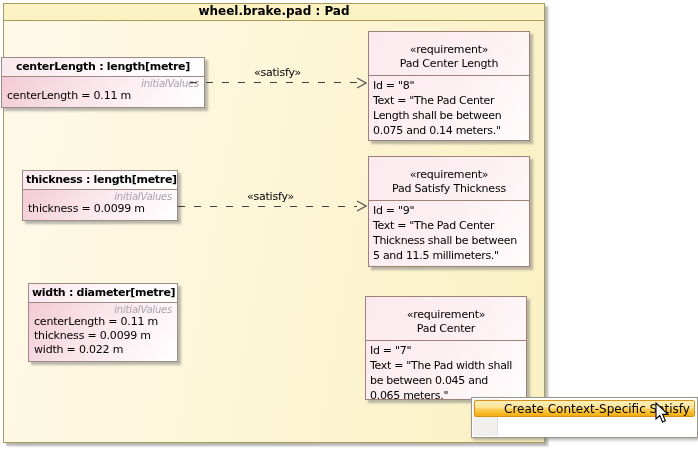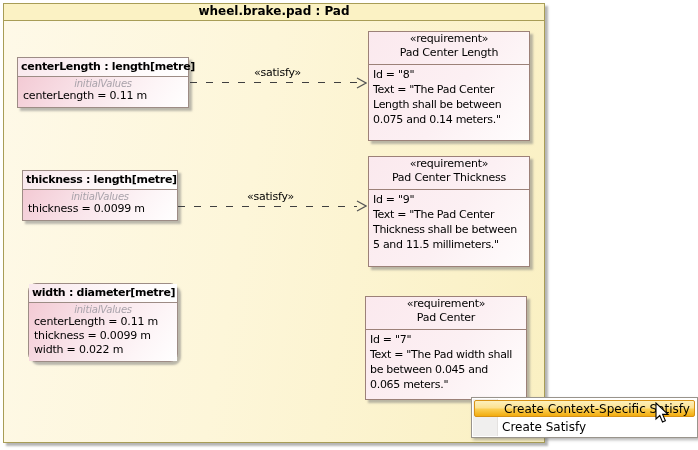--- a/index.html
+++ b/index.html
@@ -34,33 +34,33 @@
     border-bottom:1px solid #9d8c85; text-align:center;
     font-weight:bold; padding:2px 3px 3px;
     background:linear-gradient(115deg, #f9e8ed 0%, #fef9fa 60%, #ffffff 100%);
     white-space:nowrap; letter-spacing:-0.3px;
   }
   .part-body {
     padding:1px 5px 4px;
     background:linear-gradient(125deg, #f3cad4 0%, #f9e4ea 40%, #fdf5f7 75%, #ffffff 100%);
   }
   .init-values {
-    text-align:center; font-style:italic; color:#a8a2aa; font-size:10px;
+    text-align:right; font-style:italic; color:#a8a2aa; font-size:10px;
     letter-spacing:-0.2px;
   }
   .part-line { line-height:14px; white-space:nowrap; letter-spacing:-0.2px; }
 
   
   .req-box {
     position:absolute; border:1px solid #9c8178;
     box-shadow:3px 3px 2px rgba(120,120,120,.5);
     background:linear-gradient(125deg, #fbe9ee 0%, #fcf0f3 55%, #fffdfd 100%);
   }
   .req-head {
-    border-bottom:1px solid #9c8178; text-align:center; padding:0 2px 4px;
+    border-bottom:1px solid #9c8178; text-align:center; padding:11px 2px 4px;
     line-height:14px;
   }
   .req-stereo { display:block; letter-spacing:-0.2px; }
   .req-name { display:block; font-weight:normal; letter-spacing:-0.2px; }
   .req-body {
     padding:2px 4px; line-height:15px; white-space:pre-line; letter-spacing:-0.3px;
   }
 
   
   .dash-line {
@@ -102,37 +102,37 @@
 <body>
 
 <div class="stage">
 
   <div class="frame">
     <div class="frame-title-band">
       <span>wheel.brake.pad : Pad</span>
     </div>
   </div>
 
-  <div class="part-box" style="left:17px; top:57px; width:172px;">
+  <div class="part-box" style="left:1px; top:57px; width:204px;">
     <div class="part-head">centerLength : length[metre]</div>
     <div class="part-body">
       <div class="init-values">initialValues</div>
       <div class="part-line">centerLength = 0.11 m</div>
     </div>
   </div>
 
   <div class="part-box" style="left:22px; top:170px; width:156px;">
     <div class="part-head">thickness : length[metre]</div>
     <div class="part-body">
       <div class="init-values">initialValues</div>
       <div class="part-line">thickness = 0.0099 m</div>
     </div>
   </div>
 
-  <div class="part-box" style="left:28px; top:283px; width:150px;border-radius:8px;">
+  <div class="part-box" style="left:28px; top:283px; width:150px;">
     <div class="part-head">width : diameter[metre]</div>
     <div class="part-body">
       <div class="init-values">initialValues</div>
       <div class="part-line">centerLength = 0.11 m</div>
       <div class="part-line">thickness = 0.0099 m</div>
       <div class="part-line">width = 0.022 m</div>
     </div>
   </div>
 
   <span class="conn-label" style="left:200px; top:66px; width:155px;">«satisfy»</span>
@@ -154,21 +154,21 @@
     </div>
     <div class="req-body">Id = "8"
 Text = "The Pad Center
 Length shall be between
 0.075 and 0.14 meters."</div>
   </div>
 
   <div class="req-box" style="left:368px; top:156px; width:162px; height:111px;">
     <div class="req-head">
       <span class="req-stereo">«requirement»</span>
-      <span class="req-name">Pad Center Thickness</span>
+      <span class="req-name">Pad Satisfy Thickness</span>
     </div>
     <div class="req-body">Id = "9"
 Text = "The Pad Center
 Thickness shall be between
 5 and 11.5 millimeters."</div>
   </div>
 
   <div class="req-box" style="left:365px; top:296px; width:162px; height:104px;">
     <div class="req-head">
       <span class="req-stereo">«requirement»</span>
@@ -178,22 +178,19 @@
 Text = "The Pad width shall
 be between 0.045 and
 0.065 meters."</div>
   </div>
 
   <div class="context-menu">
     <div class="menu-gutter"></div>
     <div class="menu-item hot">
       <span>Create Context-Specific Satisfy</span>
     </div>
-    <div class="menu-item normal">
-      <span>Create Satisfy</span>
-    </div>
   </div>
 
   <svg class="cursor" width="16" height="22" viewBox="0 0 16 22">
     <path d="M1,1 L1,17 L4.8,13.5 L7.5,20 L10.4,18.7 L7.6,12.4 L13,12.4 Z" fill="#ffffff" stroke="#000000" stroke-width="1.1"></path>
   </svg>
 
 </div>
 
 </body></html>

